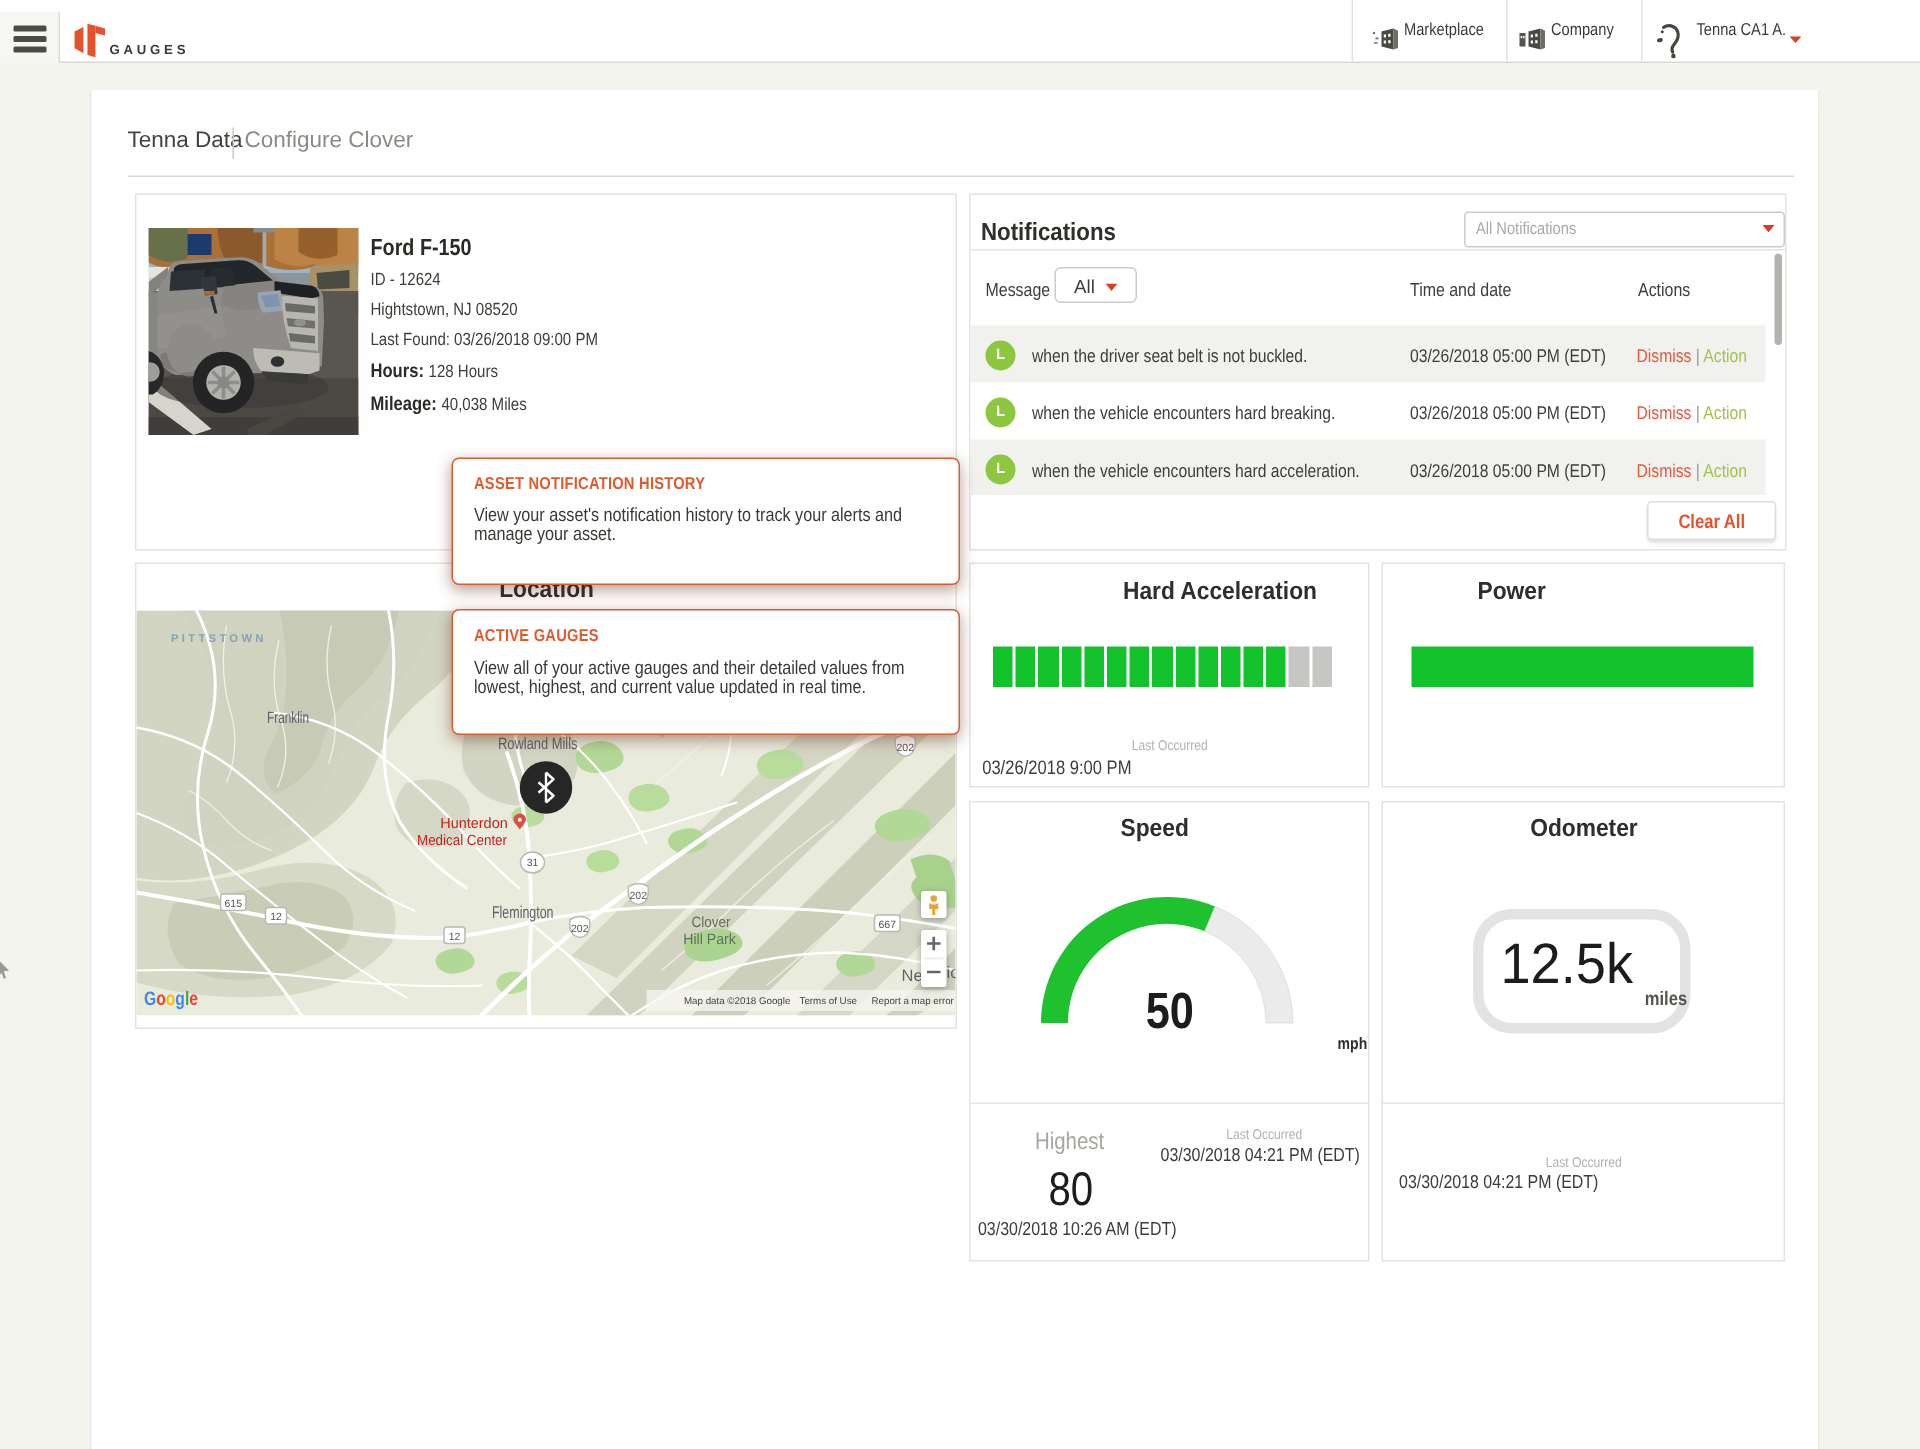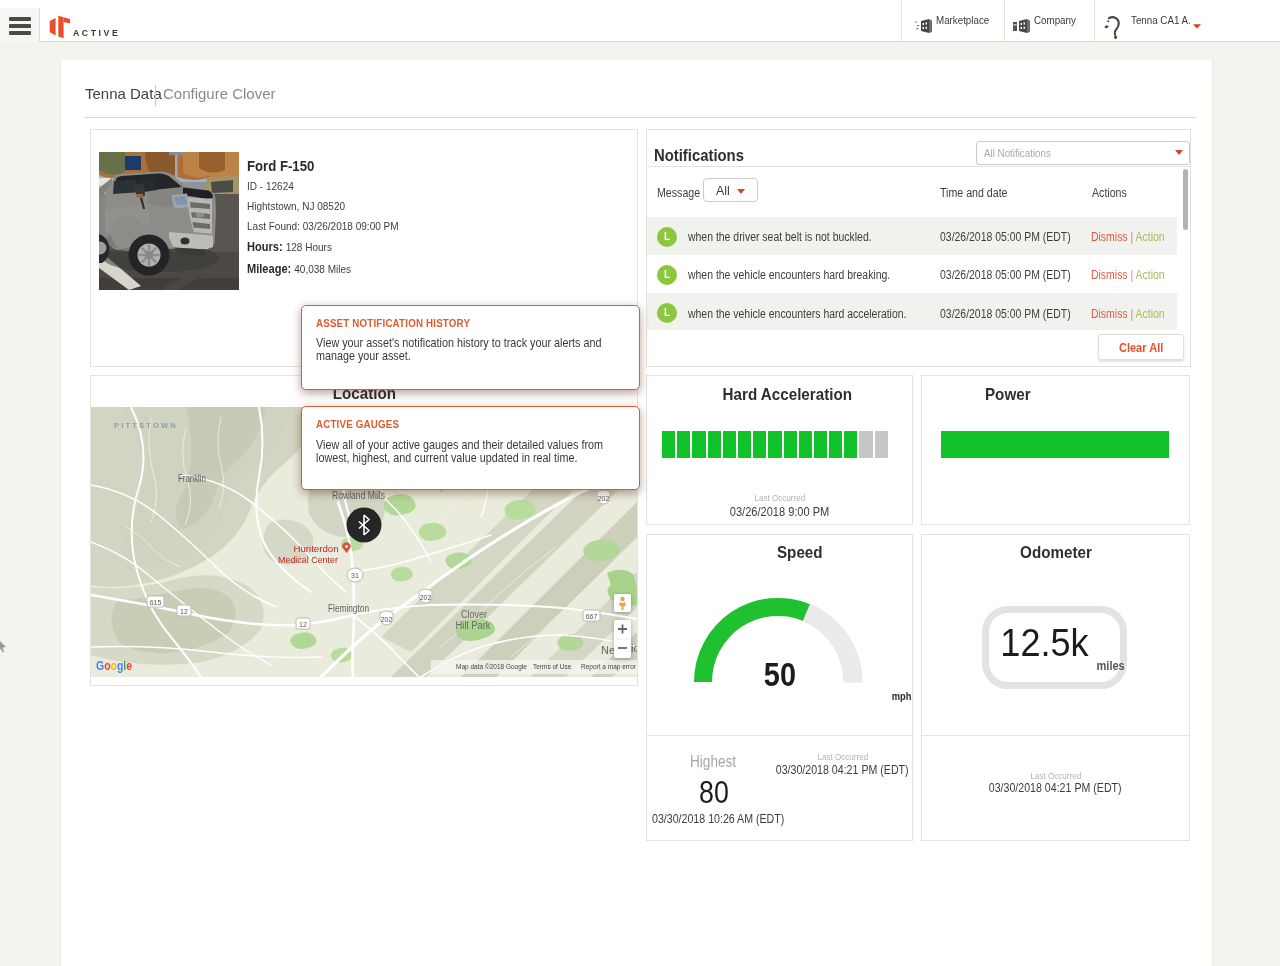--- a/index.html
+++ b/index.html
@@ -48,21 +48,21 @@
 #pw-card { left:921px; top:375px; width:269px; height:150px; }
 #sp-card { left:646px; top:534px; width:267px; height:307px; }
 #od-card { left:921px; top:534px; width:269px; height:307px; }
 .ctitle { font-size:16.5px; font-weight:bold; color:#2e2e2a; text-align:center; width:100%; }
 #ha-bar { left:662px; top:431px; width:226px; height:27px; display:flex; }
 #ha-bar div { width:13.2px; margin-right:2px; background:#12c22a; }
 #ha-bar div:last-child { margin-right:0; }
 #ha-bar div.off { background:#c6c6c4; }
 #pw-bar { left:941px; top:431px; width:228px; height:27px; background:#12c22a; }
 .locc { font-size:9.5px; color:#b2b2ad; text-align:center; }
-.ldate { font-size:13px; color:#3c3c38; text-align:center; }
+.ldate { font-size:13px; color:#3c3c38; text-align:left; }
 .cardhr { top:735px; height:1px; background:#e6e6e1; }
 
 #sp-50 { left:646px; top:655px; width:267px; text-align:center; font-size:34px; font-weight:bold; color:#1c1c1a; }
 #sp-mph { left:646px; top:690px; width:267px; text-align:right; font-size:11px; font-weight:bold; color:#2e2e2a; }
 #sp-highest { left:690px; top:753px; font-size:16px; color:#a6a6a1; }
 #sp-80 { left:699px; top:774px; font-size:31.5px; color:#1c1c1a; }
 #sp-date1 { left:652px; top:812px; font-size:12.5px; color:#3c3c38; }
 
 #od-box { left:982px; top:606px; width:145px; height:83px; border:7px solid #e3e3e3; border-radius:26px; background:#fff; }
 #od-val { left:982px; top:622px; width:125px; text-align:center; font-size:38px; color:#1c1c1a; }
@@ -81,21 +81,21 @@
 <div class="abs" id="header"></div>
 <div class="abs" id="burger"></div>
 <div class="abs bbar" style="top:17px"></div>
 <div class="abs bbar" style="top:24px"></div>
 <div class="abs bbar" style="top:31px"></div>
 <svg class="abs" style="left:49px;top:15px" width="22" height="24" viewBox="0 0 22 24">
   <path d="M0.7 6 L6.6 3 L6.6 20.5 L0.7 17.2 Z" fill="#e8502c"></path>
   <path d="M9.3 0.8 L14.6 2.2 L14.6 23.2 L9.3 21.6 Z" fill="#e8502c"></path>
   <path d="M14.6 2.2 L21 4 L21 8.6 L14.6 7 Z" fill="#e8502c"></path>
 </svg>
-<div class="abs" id="logo-text">ACTIVE</div>
+<div class="abs" id="logo-text">GAUGES</div>
 <div class="abs hdiv" style="left:901px"></div>
 <div class="abs hdiv" style="left:1004px"></div>
 <div class="abs hdiv" style="left:1094px"></div>
 <svg class="abs" style="left:914px;top:18px" width="19" height="16" viewBox="0 0 19 16">
   <path d="M7 3 L15 1 L15 15 L7 13 Z" fill="#4a4a43"></path>
   <path d="M15 1 L18 2.5 L18 14 L15 15 Z" fill="#6e6e66"></path>
   <rect x="8.5" y="5" width="1.5" height="2" fill="#fff"></rect>
     <rect x="11.5" y="4.5" width="1.5" height="2" fill="#fff"></rect>
   <rect x="8.5" y="9" width="1.5" height="2" fill="#fff"></rect>
     <rect x="11.5" y="8.8" width="1.5" height="2" fill="#fff"></rect>
@@ -222,21 +222,21 @@
 <div class="abs ndate sx" style="top:230px">03/26/2018 05:00 PM (EDT)</div>
 <div class="abs ndate sx" style="top:268px">03/26/2018 05:00 PM (EDT)</div>
 <div class="abs ndate sx" style="top:307px">03/26/2018 05:00 PM (EDT)</div>
 <div class="abs nact sx" style="top:230px"><span class="dismiss">Dismiss</span> <span class="pipe">|</span> <span class="action">Action</span></div>
 <div class="abs nact sx" style="top:268px"><span class="dismiss">Dismiss</span> <span class="pipe">|</span> <span class="action">Action</span></div>
 <div class="abs nact sx" style="top:307px"><span class="dismiss">Dismiss</span> <span class="pipe">|</span> <span class="action">Action</span></div>
 <div class="abs" id="scrollbar"></div>
 <div class="abs" id="clearall"><span class="cx85">Clear All</span></div>
 
 <div class="abs card" id="ha-card"></div>
-<div class="abs ctitle" style="left:654px;top:385px;width:267px"><span class="cx">Hard Acceleration</span></div>
+<div class="abs ctitle" style="left:680px;top:385px;width:267px"><span class="cx">Hard Acceleration</span></div>
 <div class="abs" id="ha-bar">
     <div></div>
     <div></div>
     <div></div>
     <div></div>
     <div></div>
     <div></div>
     <div></div>
     <div></div>
     <div></div>
@@ -248,21 +248,21 @@
     <div class="off"></div>
   </div>
 <div class="abs locc" style="left:646px;top:492px;width:267px"><span class="cx85">Last Occurred</span></div>
 <div class="abs ldate" style="left:646px;top:504px;width:267px"><span class="cx85">03/26/2018 9:00 PM</span></div>
 
 <div class="abs card" id="pw-card"></div>
 <div class="abs ctitle" style="left:898px;top:385px;width:220px"><span class="cx">Power</span></div>
 <div class="abs" id="pw-bar"></div>
 
 <div class="abs card" id="sp-card"></div>
-<div class="abs ctitle" style="left:676px;top:543px;width:248px"><span class="cx">Speed</span></div>
+<div class="abs ctitle" style="left:646px;top:543px;width:248px"><span class="cx">Speed</span></div>
 <svg class="abs" style="left:693px;top:597px" width="170" height="86" viewBox="0 0 170 86">
   <path d="M1 85 A 84 84 0 0 1 117.1 7.3 L110.2 23.9 A 66 66 0 0 0 19 85 Z" fill="#1fc12e"></path>
   <path d="M117.1 7.3 A 84 84 0 0 1 169 85 L151 85 A 66 66 0 0 0 110.2 23.9 Z" fill="#ebebeb" stroke="#dddddd" stroke-width="0.6"></path>
 </svg>
 <div class="abs" id="sp-50"><span class="cx85">50</span></div>
 <div class="abs" id="sp-mph"><span class="cx85">mph</span></div>
 <div class="abs cardhr" style="left:647px;width:265px"></div>
 <div class="abs sx" id="sp-highest">Highest</div>
 <div class="abs locc" style="left:770px;top:751px;width:145px"><span class="cx85">Last Occurred</span></div>
 <div class="abs ldate" style="left:762px;top:763px;width:160px;font-size:12.5px"><span class="cx85">03/30/2018 04:21 PM (EDT)</span></div>

